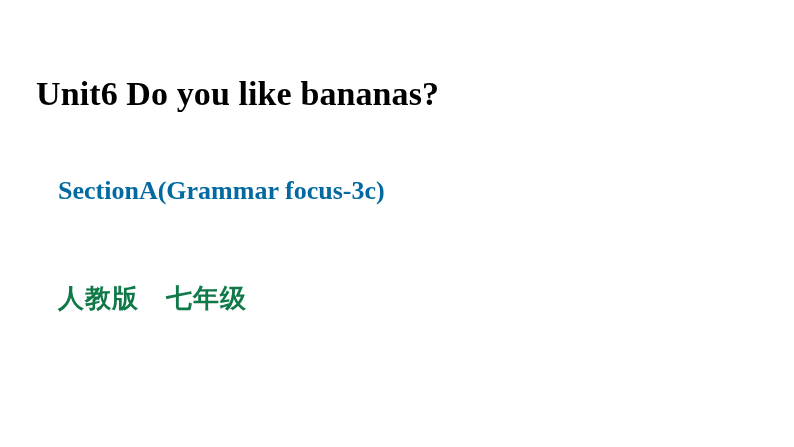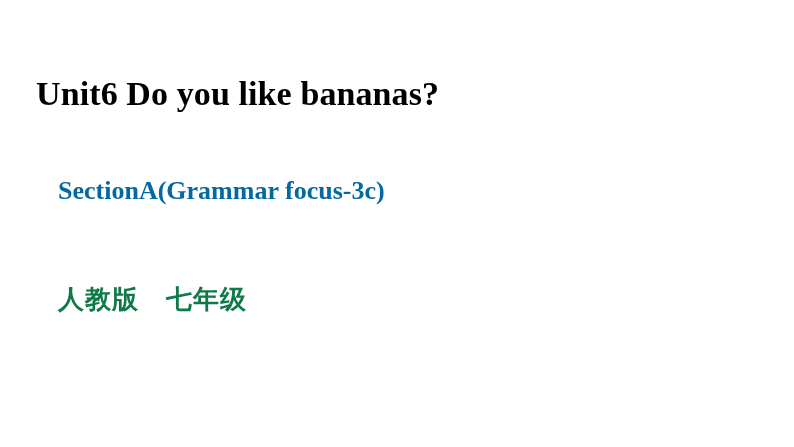--- a/index.html
+++ b/index.html
@@ -40,21 +40,21 @@
     font-weight: bold;
     font-size: 26px;
     line-height: 30px;
     color: #0369a1;
     white-space: pre;
   }
   .edition-line {
     position: absolute;
     left: 58px;
     top: 284px;
-    font-family: Liberation Serif, serif;
+    font-family: Liberation Mono, monospace;
     font-weight: bold;
     font-size: 26px;
     line-height: 32px;
     color: #0f7a48;
     letter-spacing: 1px;
     white-space: pre;
   }
 </style>
 </head>
 <body>

